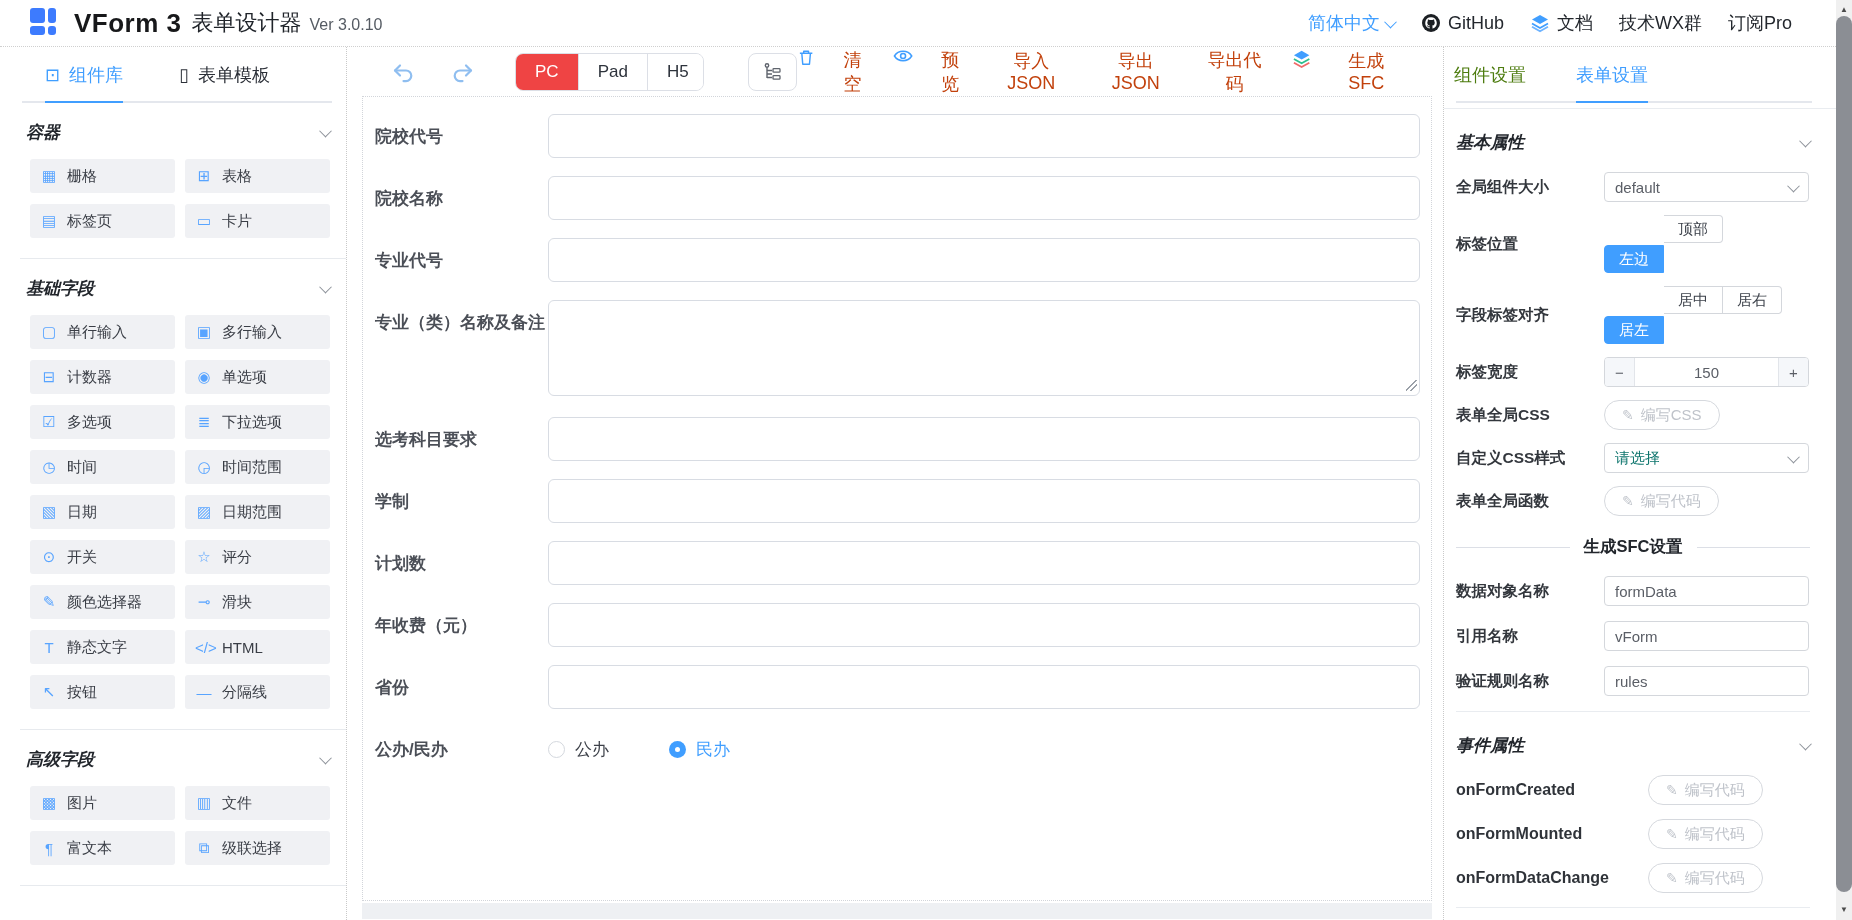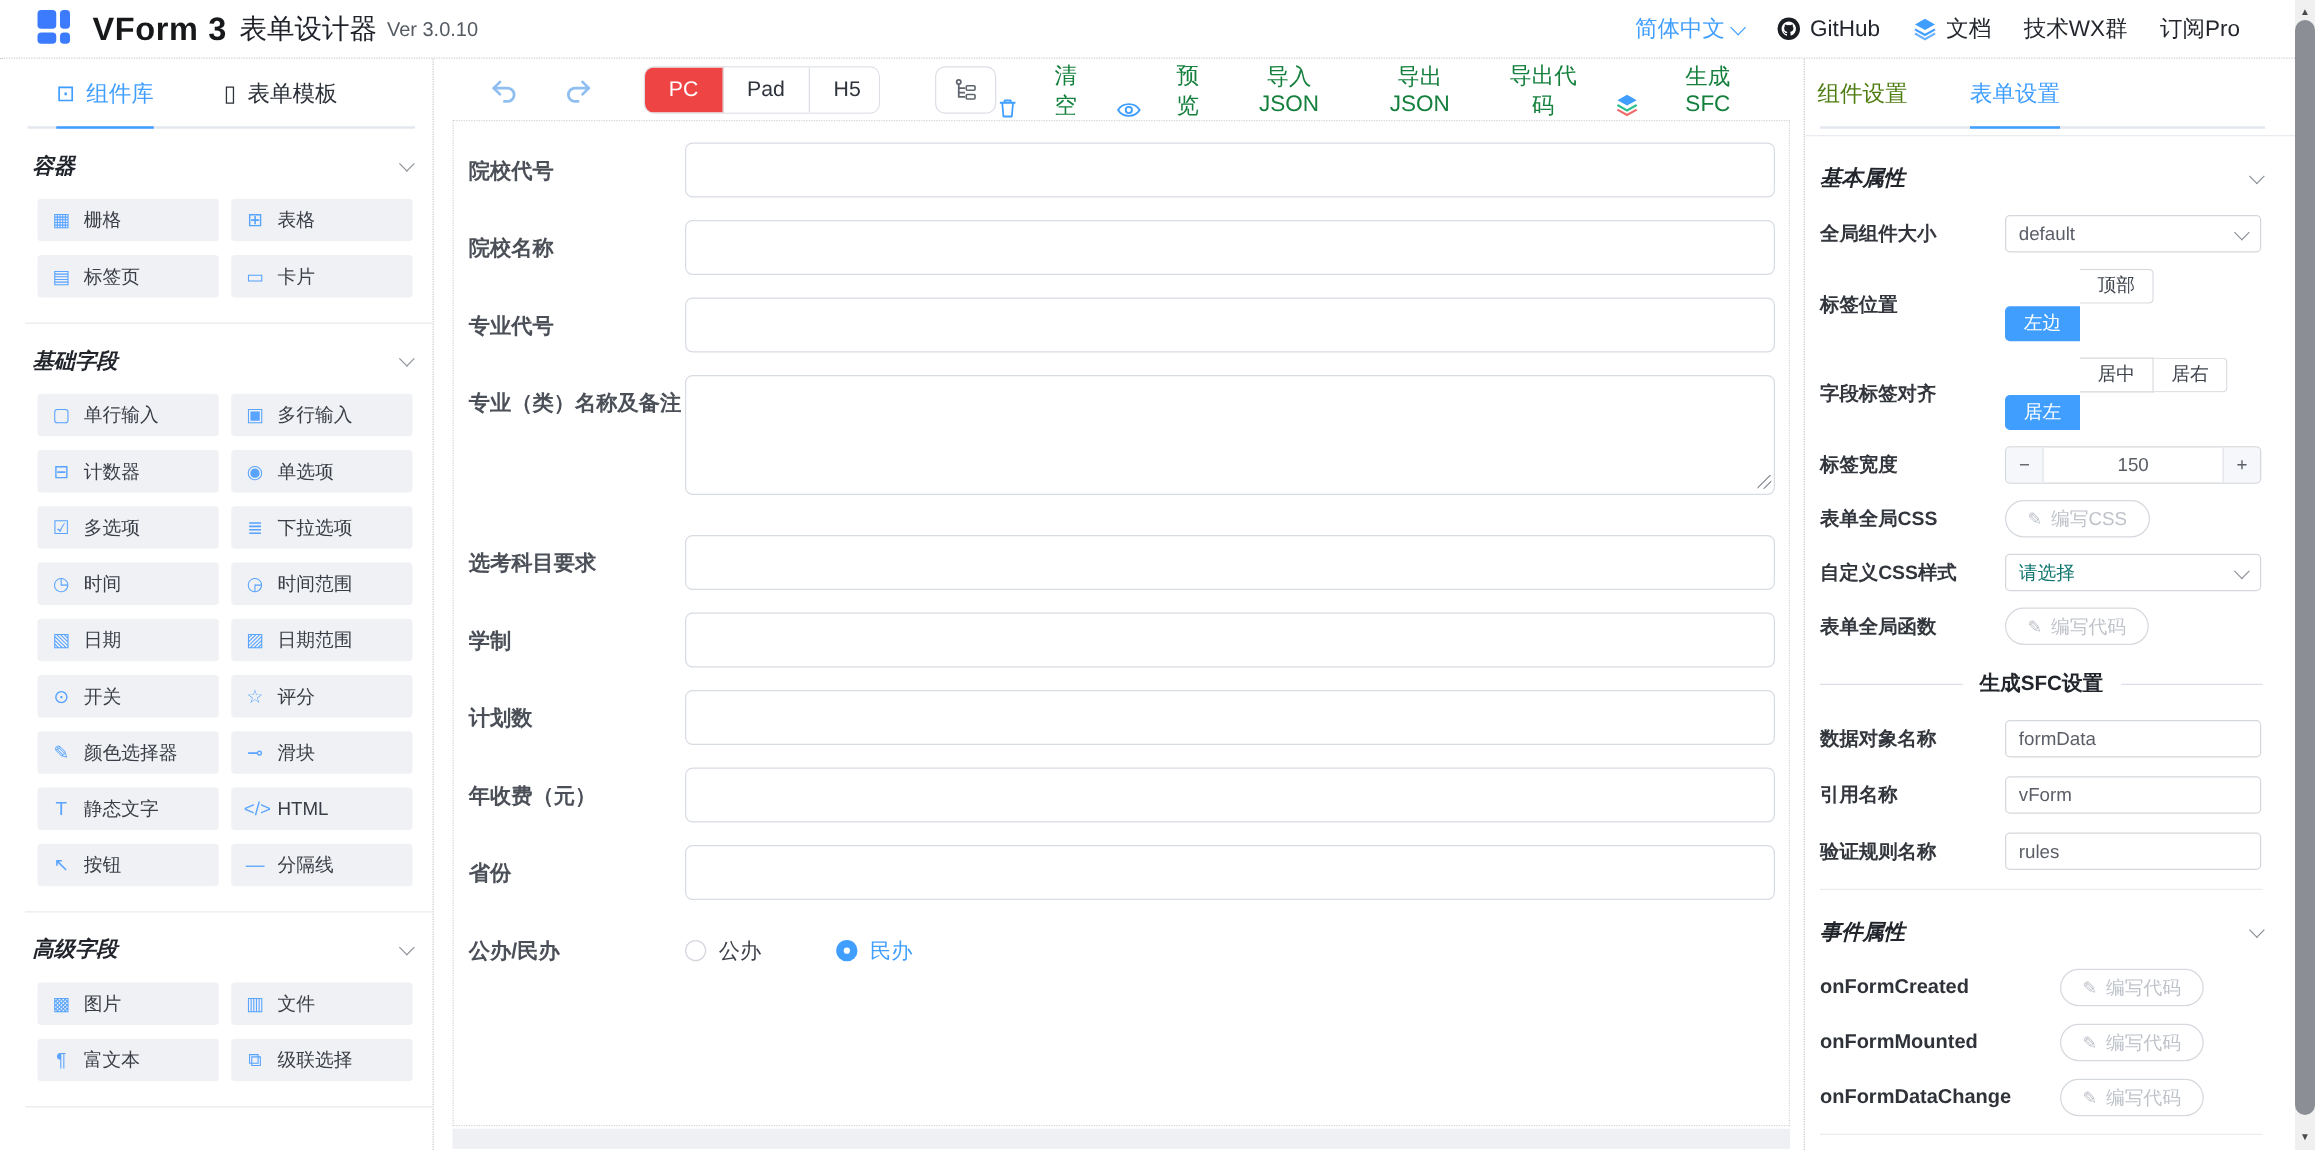--- a/index.html
+++ b/index.html
@@ -49,21 +49,21 @@
   
   .toolbar{height:49px; display:flex; align-items:center; padding-left:44px;}
   .tb-icon-btn{background:none; border:none; padding:0; cursor:pointer; display:inline-flex;}
   .undo{margin-right:34px;} .redo{margin-right:40px;}
   .device-group{display:inline-flex; border:1px solid #dcdfe6; border-radius:8px; overflow:hidden; height:38px;}
   .device-btn{padding:0 19px; font-size:17px; background:#fff; color:#2e333c; border:none; border-right:1px solid #dcdfe6; cursor:pointer; line-height:36px;}
   .device-btn:last-child{border-right:none;}
   .device-btn.active{background:#ef4444; color:#fff;}
   .outline-btn{margin-left:44px; width:50px; height:38px; border:1px solid #dcdfe6; border-radius:8px; background:#fff; display:inline-flex; align-items:center; justify-content:center; cursor:pointer;}
   .tb-actions{margin-left:auto; display:flex; align-items:center; gap:23px; padding-right:42px;}
-  .tb-action{display:inline-flex; align-items:flex-end; gap:20px; color:#15803d; font-size:18px; cursor:pointer; background:none; border:none; padding:0;}
+  .tb-action{display:inline-flex; align-items:flex-start; gap:20px; color:#c2410c; font-size:18px; cursor:pointer; background:none; border:none; padding:0;}
   
   .canvas{position:absolute; top:49px; left:15px; right:11px; bottom:19px; background:#fff; border:1px dotted #d2d5da; padding:17px 0 0 10px; overflow:hidden;}
   .form-row{display:flex; align-items:center; margin-bottom:18px;}
   .form-row.top{align-items:flex-start;}
   .f-label{width:175px; flex:none; font-weight:bold; font-size:17px; color:#4b4f57; padding-left:2px;}
   .form-row.top .f-label{padding-top:11px;}
   .f-ctl{flex:1; margin-right:11px; position:relative;}
   .f-input{width:100%; height:44px; border:1px solid #d8dce3; border-radius:6px; background:#fff; outline:none; padding:0 12px; font-size:16px;}
   .f-textarea{width:100%; height:96px; border:1px solid #d8dce3; border-radius:6px; background:#fff; outline:none; padding:8px 12px; font-size:16px; resize:none; display:block;}
   .resize-grip{position:absolute; right:3px; bottom:5px; width:11px; height:11px; pointer-events:none;
@@ -398,21 +398,21 @@
         <span class="f-ctl"><input class="f-input" style=""></span>
       </div>
       <div class="form-row">
         <span class="f-label">院校名称</span>
         <span class="f-ctl"><input class="f-input" style=""></span>
       </div>
       <div class="form-row">
         <span class="f-label">专业代号</span>
         <span class="f-ctl"><input class="f-input" style=""></span>
       </div>
-      <div class="form-row top" style="margin-bottom:32px;">
+      <div class="form-row top" style="margin-bottom:21px;">
         <span class="f-label">专业（类）名称及备注</span>
         <span class="f-ctl">
           <textarea class="f-textarea" style=""></textarea>
           <span class="resize-grip"></span>
         </span>
       </div>
       <div class="form-row">
         <span class="f-label">选考科目要求</span>
         <span class="f-ctl"><input class="f-input" style=""></span>
       </div>

